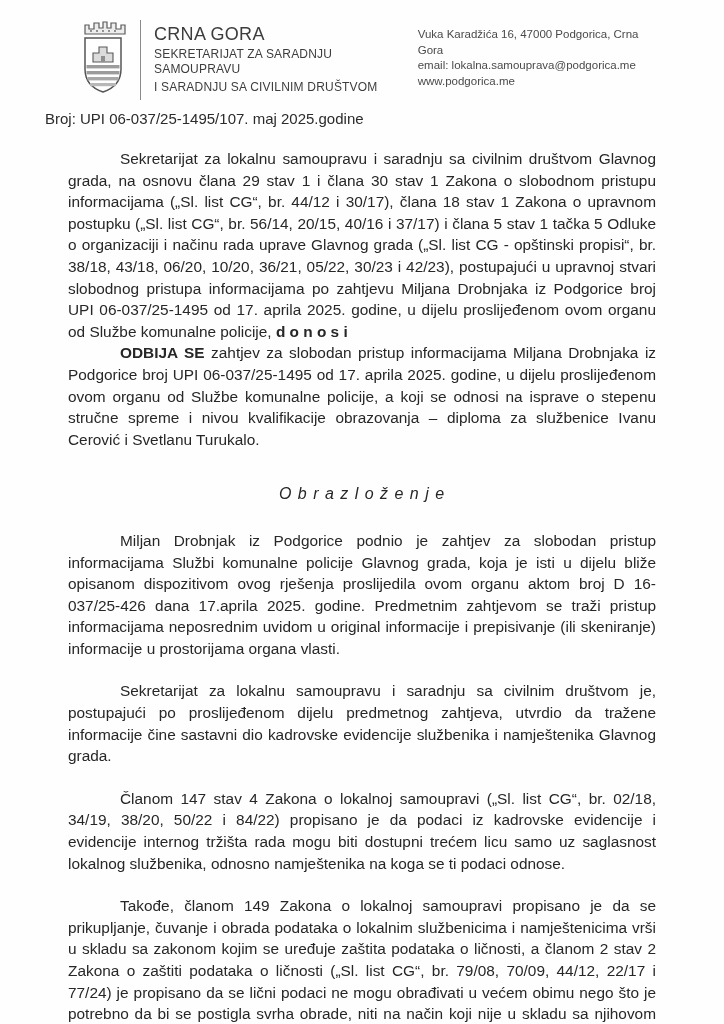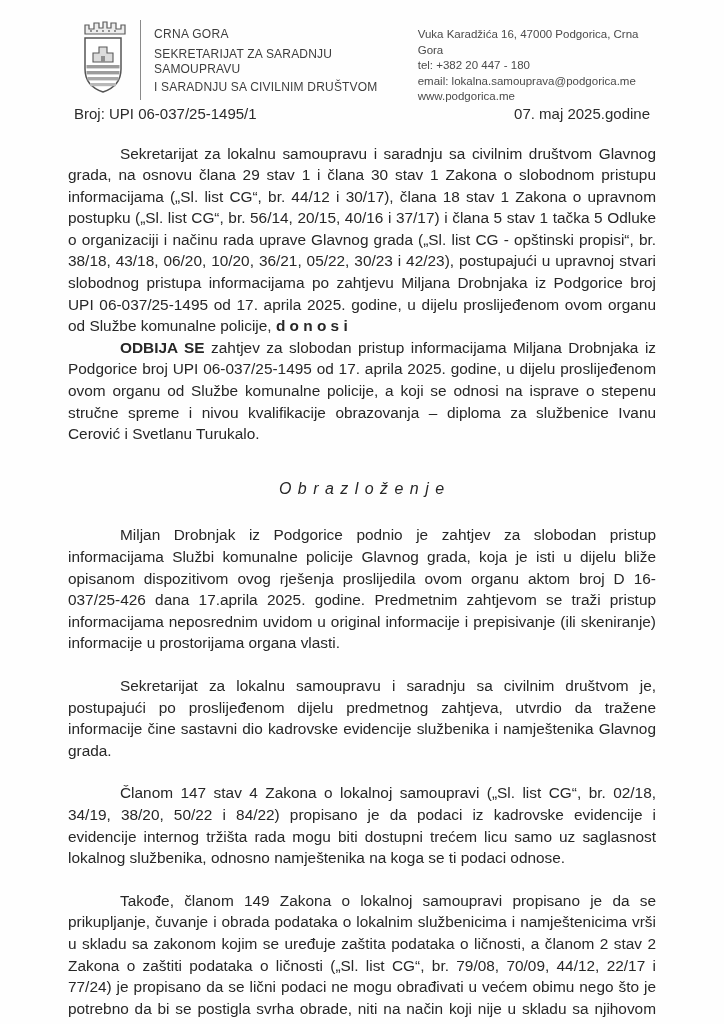--- a/index.html
+++ b/index.html
@@ -23,34 +23,33 @@
     padding: 18px 60px 0 78px;
   }
   .brand { display: flex; align-items: flex-start; }
   .logo { width: 50px; height: 84px; flex: 0 0 auto; }
   .v-divider {
     width: 1px; height: 80px;
     background: #8a8a8a;
     margin: 2px 13px 0 12px;
   }
   .org { padding-top: 7px; color: #3d3d3d; }
-  .org-main { font-size: 12px; line-height: 18.5px; letter-spacing: 0.3px; }
+  .org-main { font-size: 18px; line-height: 18.5px; letter-spacing: 0.3px; }
   .org-sub  { font-size: 12px;   line-height: 15px; margin-top: 3px; letter-spacing: 0.2px; }
   .contact {
     padding-top: 9px;
     font-size: 11.5px;
     line-height: 15.5px;
     color: #4a4a4a;
   }
   
   .ref-row {
     display: flex;
-    justify-content: space-between;
-    padding: 0 74px;
-    margin-top: 0;
+    padding: 0 45px;
+    margin-top: 8px;
     font-size: 15px;
     color: #2b2b2b;
   }
   
   main {
     padding: 0 68px;
     margin-top: 21px;
     font-size: 15.4px;
     line-height: 21.6px;
     text-align: justify;
@@ -106,21 +105,20 @@
       </span>
       <span class="v-divider"></span>
       <div class="org">
         <div class="org-main">CRNA GORA</div>
         <div class="org-sub">SEKRETARIJAT ZA SARADNJU SAMOUPRAVU</div>
         <div class="org-sub">I SARADNJU SA CIVILNIM DRUŠTVOM</div>
       </div>
     </div>
     <div class="contact">
       <div>Vuka Karadžića 16, 47000 Podgorica, Crna Gora</div>
-      <div>tel: +382 20 447 - 180</div>
       <div>email: lokalna.samouprava@podgorica.me</div>
       <div>www.podgorica.me</div>
     </div>
   </header>
 
   <div class="ref-row">
     <span>Broj: UPI 06-037/25-1495/1</span>
     <span>07. maj 2025.godine</span>
   </div>
 

